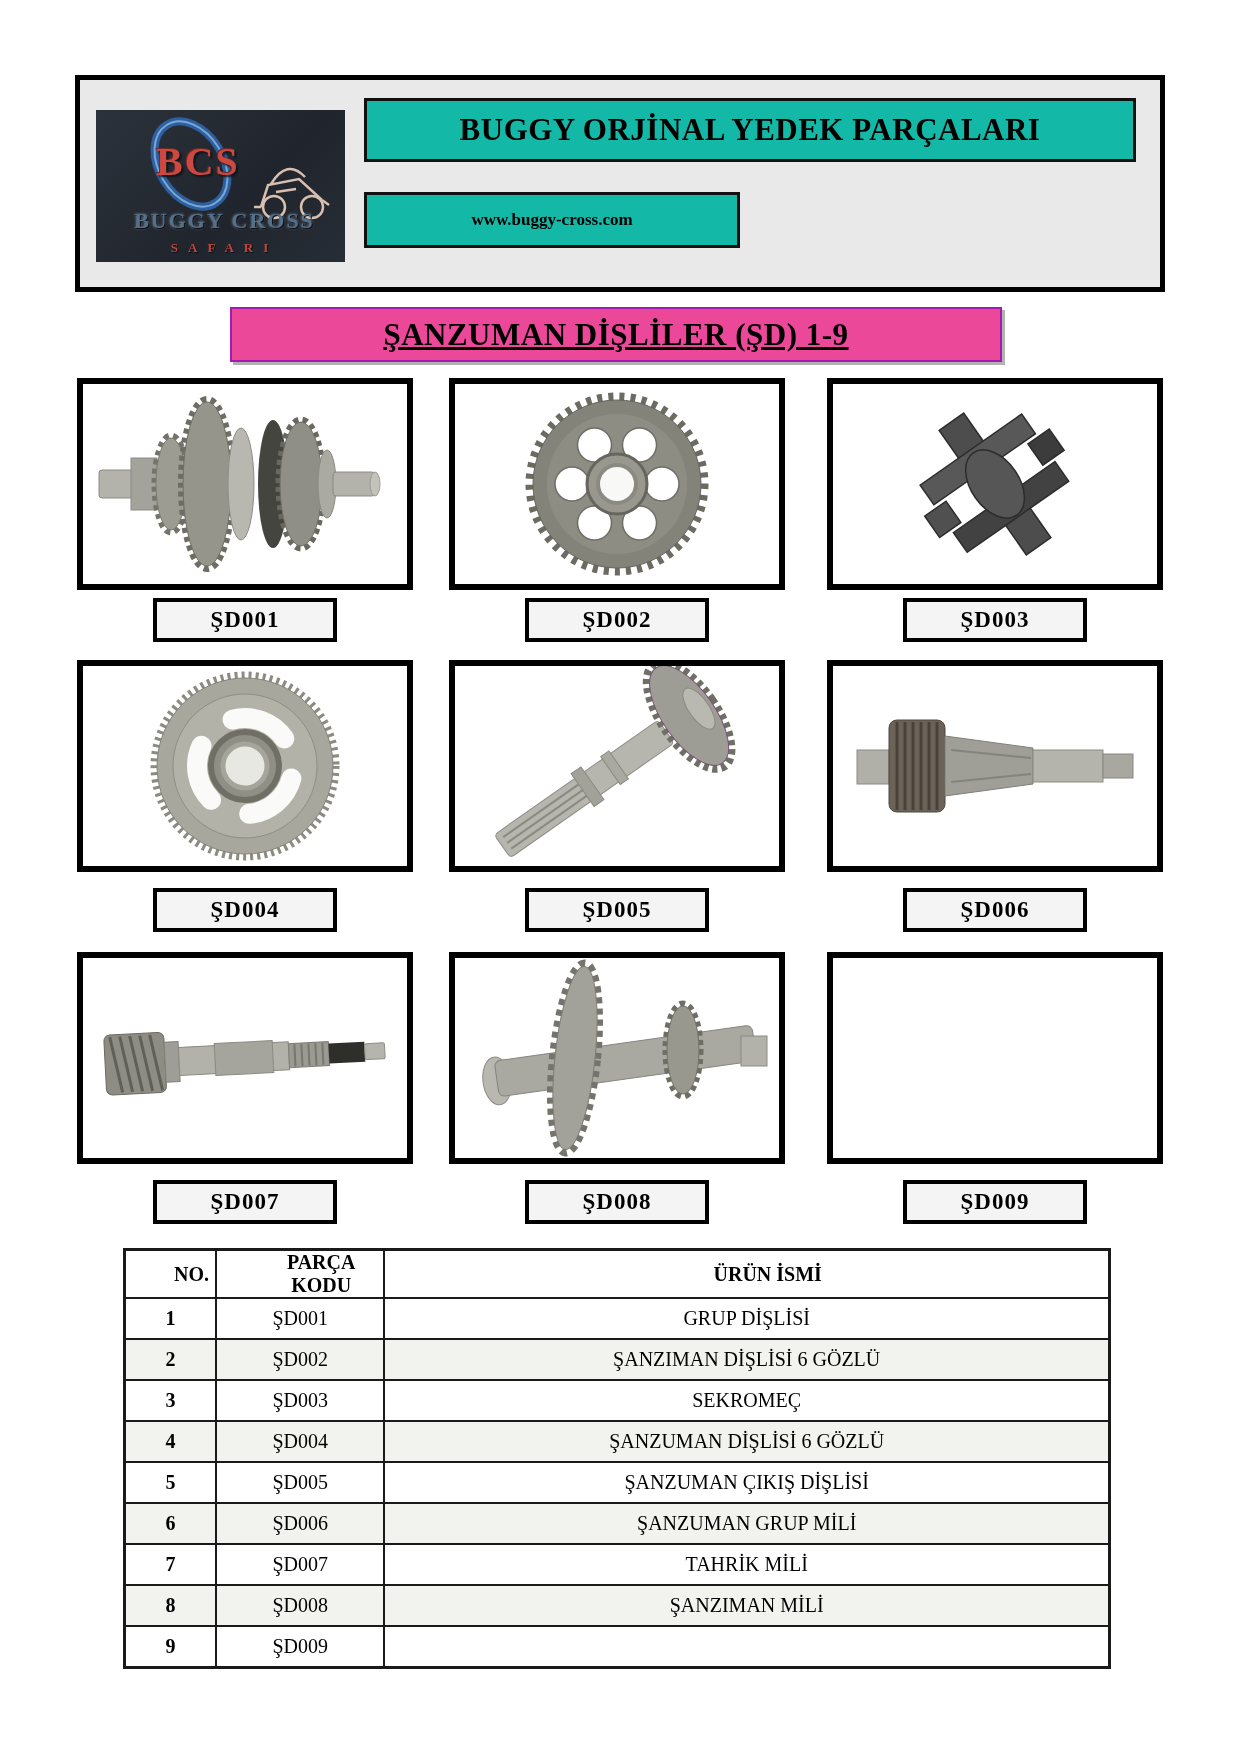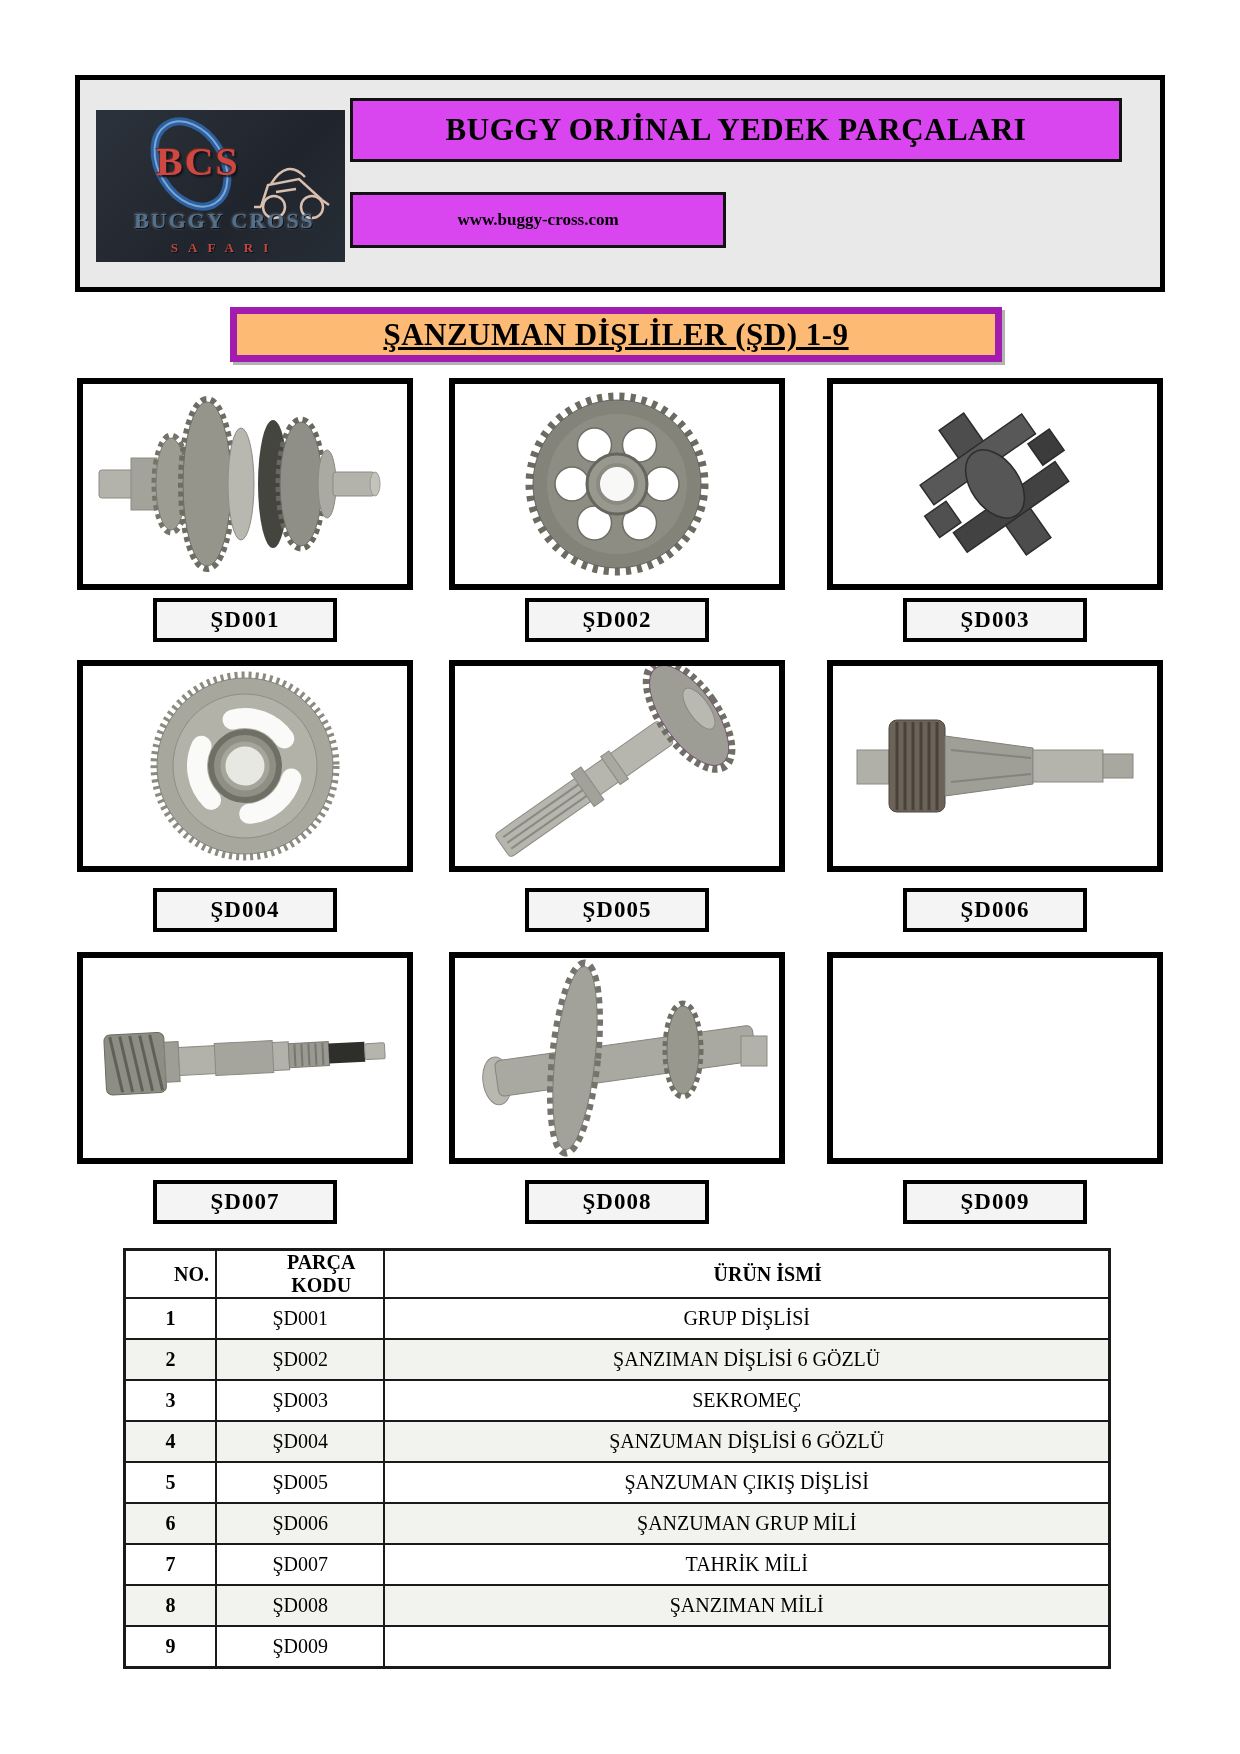--- a/index.html
+++ b/index.html
@@ -30,32 +30,32 @@
     text-shadow:1px 1px 0 #0c0f14, 0 0 3px rgba(255,255,255,.45);
     white-space:nowrap;
   }
   .logo-sub {
     position:absolute; left:8px; right:0; bottom:6px; text-align:center;
     font-size:13px; font-weight:bold; color:#c2453e; letter-spacing:10px;
     text-shadow:1px 1px 0 #0c0f14;
     white-space:nowrap;
   }
   .white-box {
-    position:absolute; background:#d946ef; border:3px solid #111; box-sizing:border-box;
+    position:absolute; background:#14b8a6; border:3px solid #111; box-sizing:border-box;
     display:flex; align-items:center; justify-content:center;
-    font-weight:bold; text-align:center;
+    font-weight:bold; text-align:center;margin-left:14px;
   }
   .title-box  { left:270px; top:18px;  width:772px; height:64px; font-size:31px; letter-spacing:.5px; }
   .site-box   { left:270px; top:112px; width:376px; height:56px; font-size:17px; }
   .phone-box  { left:682px; top:112px; width:360px; height:56px; font-size:27px; }
 
   
   .section-bar {
     position:absolute; left:230px; top:307px; width:772px; height:55px;
-    background:#fdba74; border:7px solid #a21caf; box-sizing:border-box;
+    background:#ec4899; border:2px solid #a21caf; box-sizing:border-box;
     box-shadow:3px 3px 0 rgba(0,0,0,.30);
     display:flex; align-items:center; justify-content:center;
     font-size:31px; font-weight:bold; text-decoration:underline; letter-spacing:.5px;
   }
 
   
   .frame {
     position:absolute; width:336px; height:212px; background:#fff;
     border:6px solid #000; box-sizing:border-box;
   }

